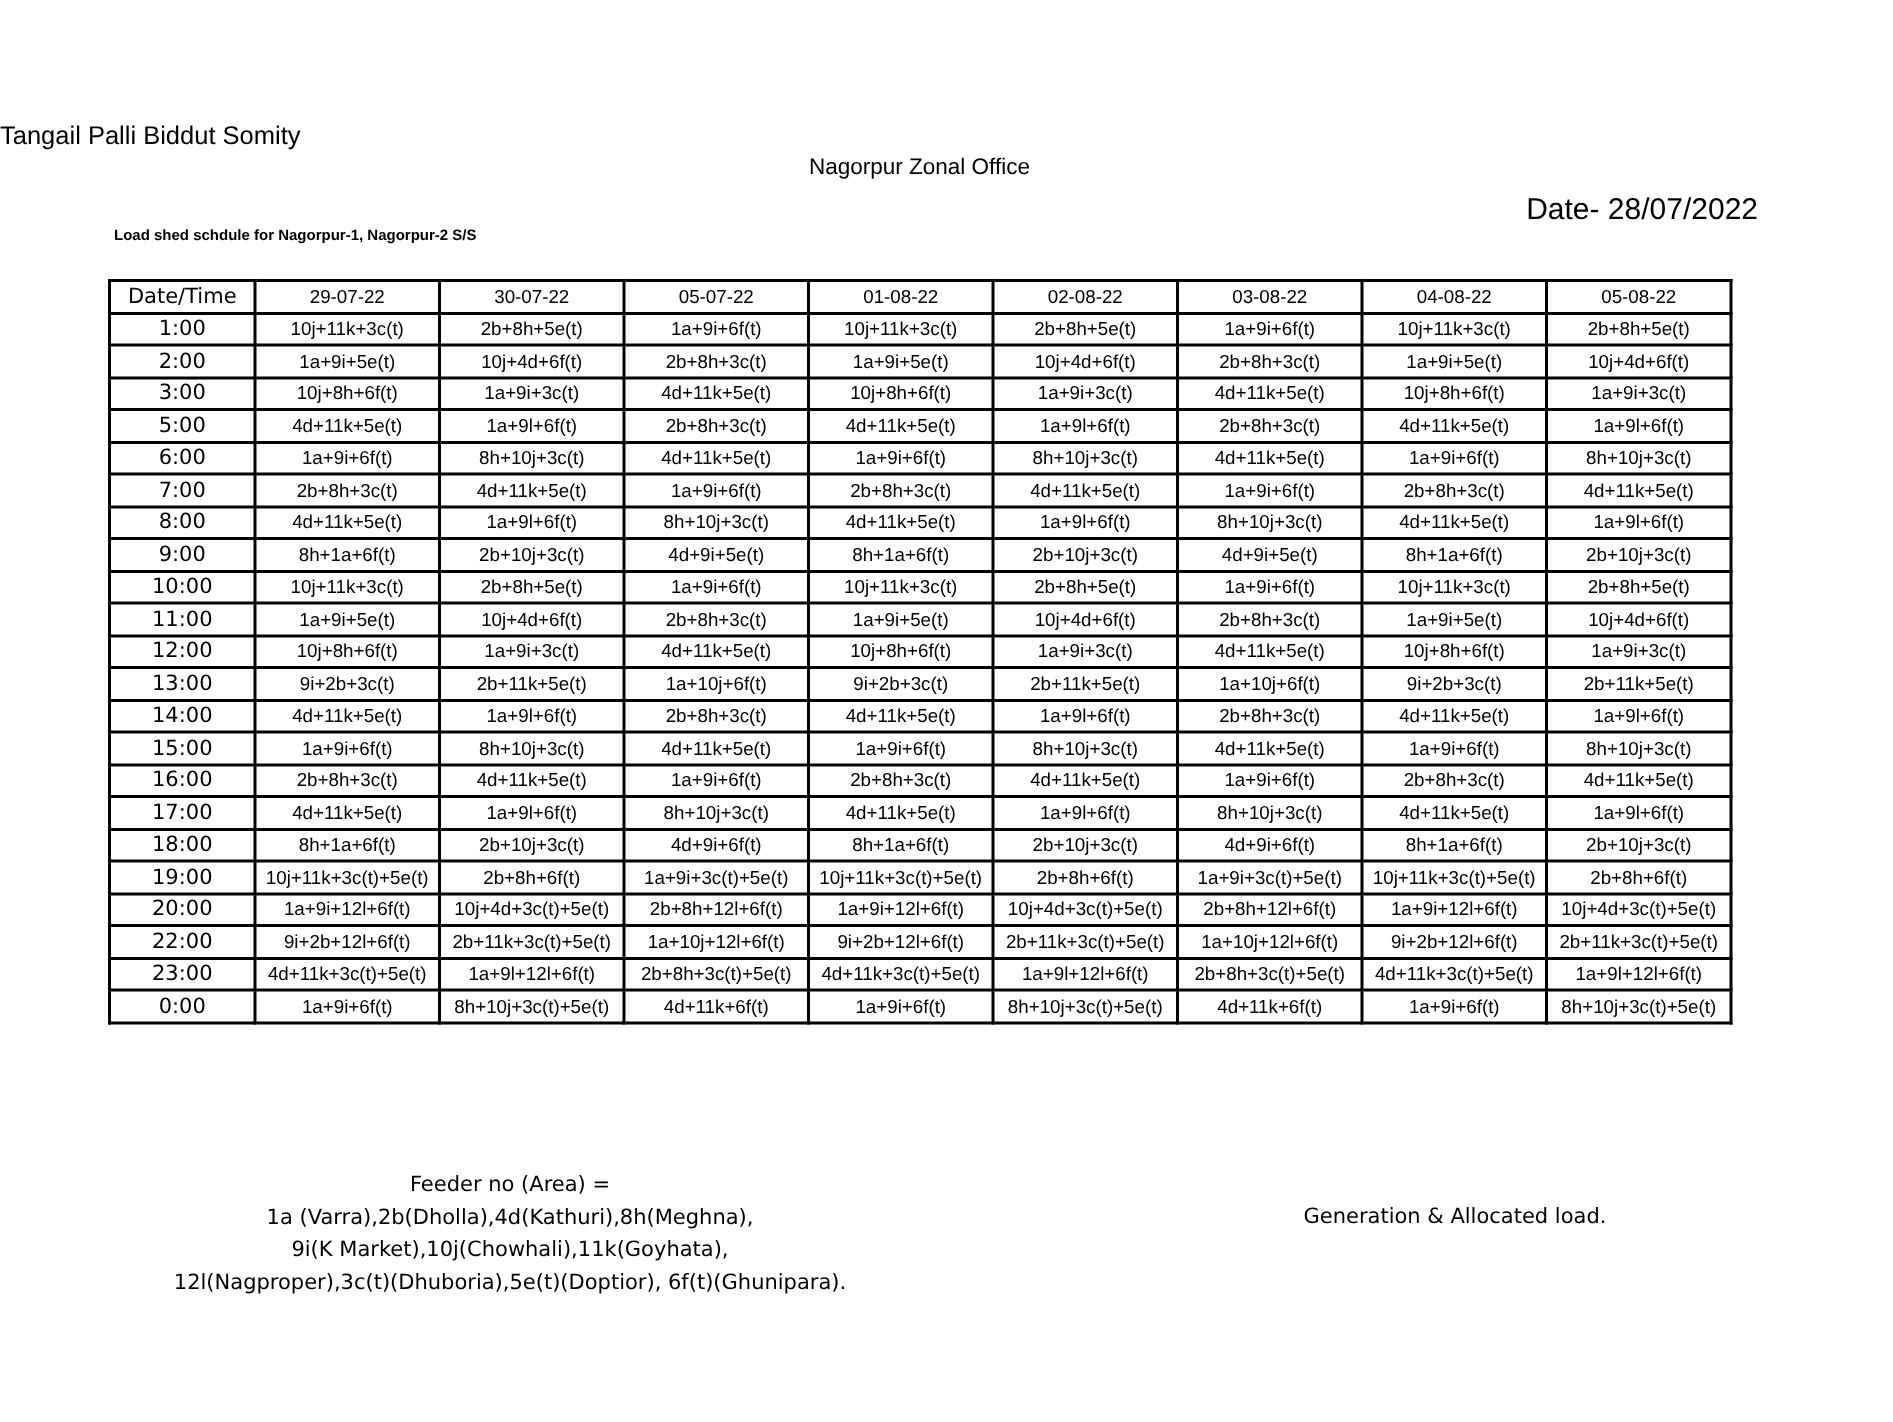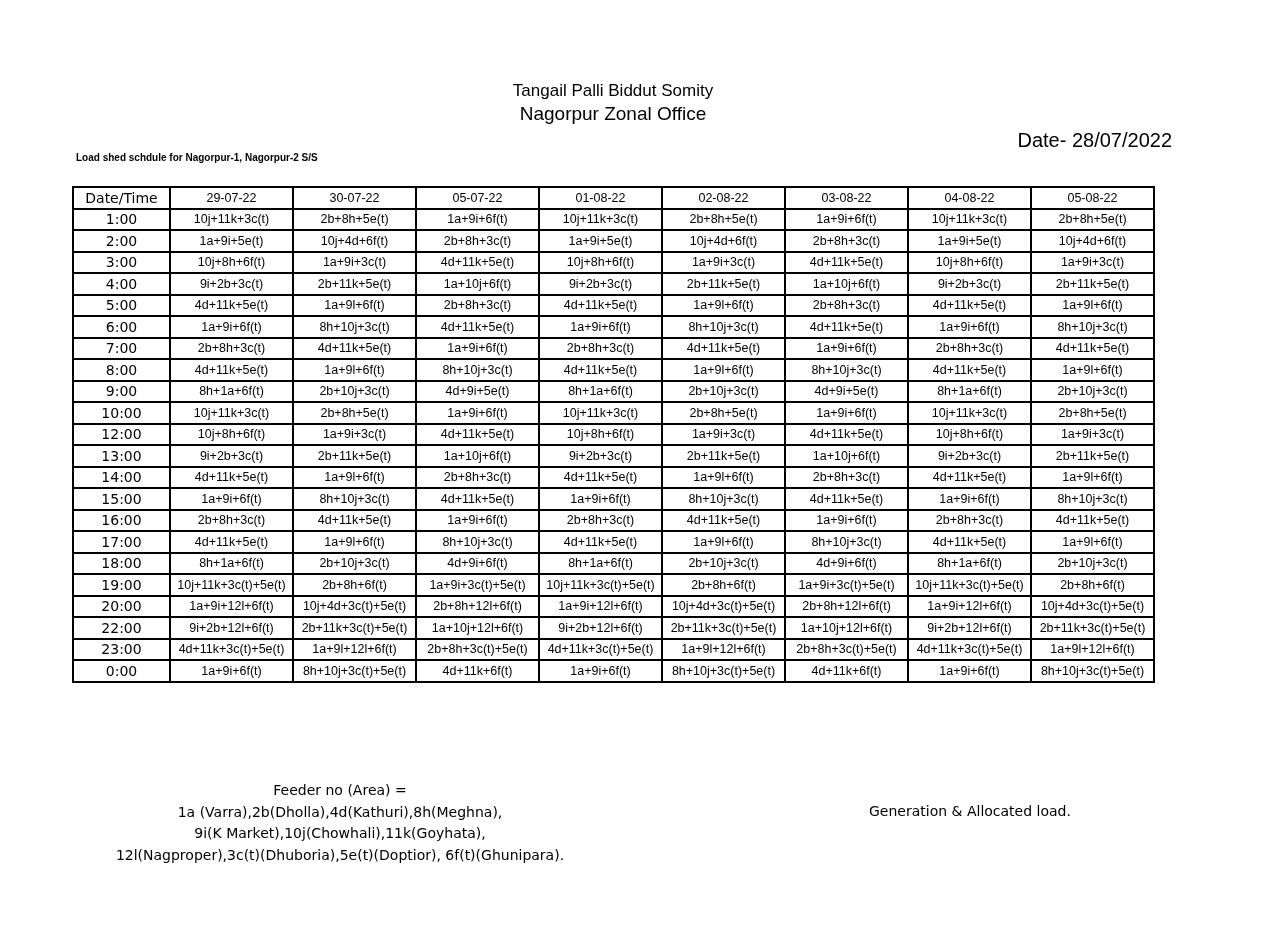--- a/index.html
+++ b/index.html
@@ -1,18 +1,18 @@
 <!DOCTYPE html>
 <html><head>
 <meta charset="utf-8">
 <style>
   html, body { margin: 0; padding: 0; background: #ffffff; }
   body { width: 1262px; height: 948px; position: relative; overflow: hidden; font-family: "Liberation Sans", sans-serif; color: #000; }
-  .title1 { position: absolute; left: 0; width: 1226px; top: 81px; text-align: center; font-size: 17px; }
-  .title2 { position: absolute; left: 0; width: 1226px; top: 103px; text-align: center; font-size: 19px; }
+  .title1 { position: absolute; left: 0; width: 1226px; top: 81px; text-align: left; font-size: 17px; }
+  .title2 { position: absolute; left: 0; width: 1226px; top: 103px; text-align: center; font-size: 15px; }
   .date { position: absolute; right: 90px; top: 129px; font-size: 20px; }
   .subtitle { position: absolute; left: 76px; top: 152px; font-size: 10px; font-weight: bold; }
   table.sched { position: absolute; left: 72px; top: 186px; border-collapse: collapse; table-layout: fixed; }
   table.sched td, table.sched th { border: 2px solid #000; text-align: center; padding: 0; height: 19.5px; font-weight: normal; font-size: 12.5px; white-space: nowrap; overflow: hidden; }
   table.sched td.time, table.sched th.corner { font-family: "DejaVu Sans", sans-serif; font-size: 14px; }
   col.c0 { width: 97px; }
   col.cd2 { width: 123px; }
   .feeder { position: absolute; left: 90px; width: 500px; top: 780px; text-align: center; font-family: "DejaVu Sans", sans-serif; font-size: 14px; line-height: 21.5px; }
   .nb { position: absolute; left: 869px; top: 801px; font-family: "DejaVu Sans", sans-serif; font-size: 14px; line-height: 21.5px; }
 </style>
@@ -77,31 +77,20 @@
         <td>10j+8h+6f(t)</td>
         <td>1a+9i+3c(t)</td>
         <td>4d+11k+5e(t)</td>
         <td>10j+8h+6f(t)</td>
         <td>1a+9i+3c(t)</td>
         <td>4d+11k+5e(t)</td>
         <td>10j+8h+6f(t)</td>
         <td>1a+9i+3c(t)</td>
       </tr>
       <tr>
-        <td class="time">4:00</td>
-        <td>9i+2b+3c(t)</td>
-        <td>2b+11k+5e(t)</td>
-        <td>1a+10j+6f(t)</td>
-        <td>9i+2b+3c(t)</td>
-        <td>2b+11k+5e(t)</td>
-        <td>1a+10j+6f(t)</td>
-        <td>9i+2b+3c(t)</td>
-        <td>2b+11k+5e(t)</td>
-      </tr>
-      <tr>
         <td class="time">5:00</td>
         <td>4d+11k+5e(t)</td>
         <td>1a+9l+6f(t)</td>
         <td>2b+8h+3c(t)</td>
         <td>4d+11k+5e(t)</td>
         <td>1a+9l+6f(t)</td>
         <td>2b+8h+3c(t)</td>
         <td>4d+11k+5e(t)</td>
         <td>1a+9l+6f(t)</td>
       </tr>
@@ -152,20 +141,31 @@
       <tr>
         <td class="time">10:00</td>
         <td>10j+11k+3c(t)</td>
         <td>2b+8h+5e(t)</td>
         <td>1a+9i+6f(t)</td>
         <td>10j+11k+3c(t)</td>
         <td>2b+8h+5e(t)</td>
         <td>1a+9i+6f(t)</td>
         <td>10j+11k+3c(t)</td>
         <td>2b+8h+5e(t)</td>
+      </tr>
+      <tr>
+        <td class="time">11:00</td>
+        <td>1a+9i+5e(t)</td>
+        <td>10j+4d+6f(t)</td>
+        <td>2b+8h+3c(t)</td>
+        <td>1a+9i+5e(t)</td>
+        <td>10j+4d+6f(t)</td>
+        <td>2b+8h+3c(t)</td>
+        <td>1a+9i+5e(t)</td>
+        <td>10j+4d+6f(t)</td>
       </tr>
       <tr>
         <td class="time">12:00</td>
         <td>10j+8h+6f(t)</td>
         <td>1a+9i+3c(t)</td>
         <td>4d+11k+5e(t)</td>
         <td>10j+8h+6f(t)</td>
         <td>1a+9i+3c(t)</td>
         <td>4d+11k+5e(t)</td>
         <td>10j+8h+6f(t)</td>

